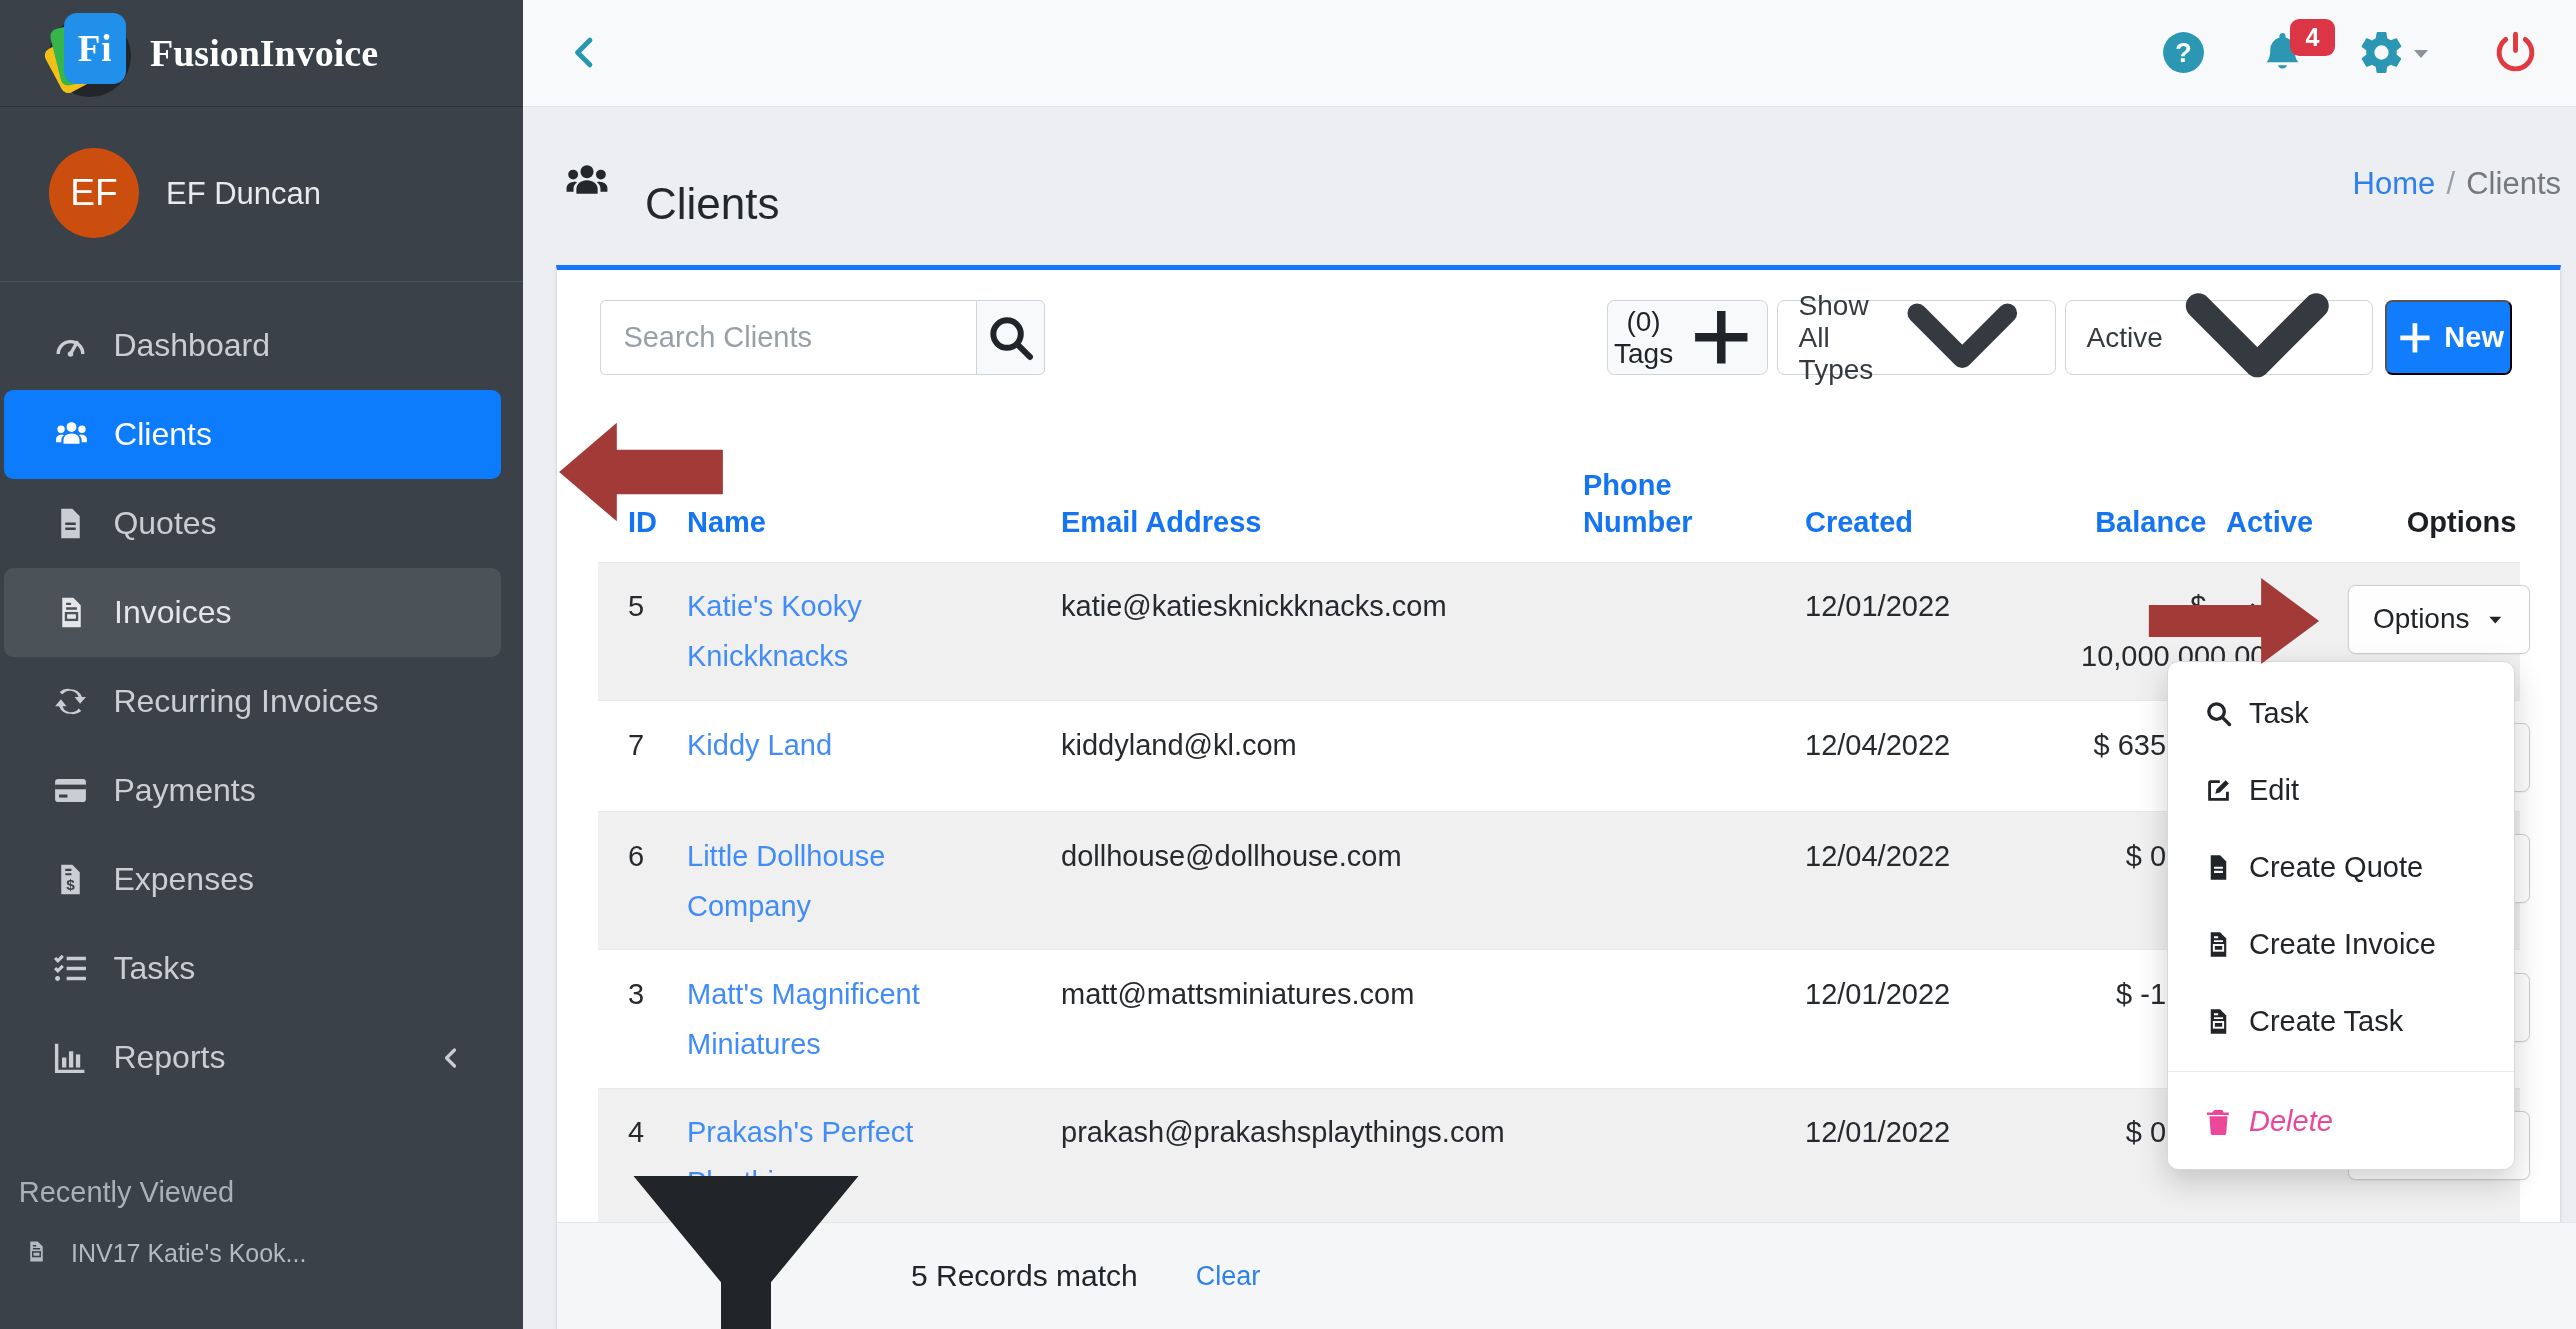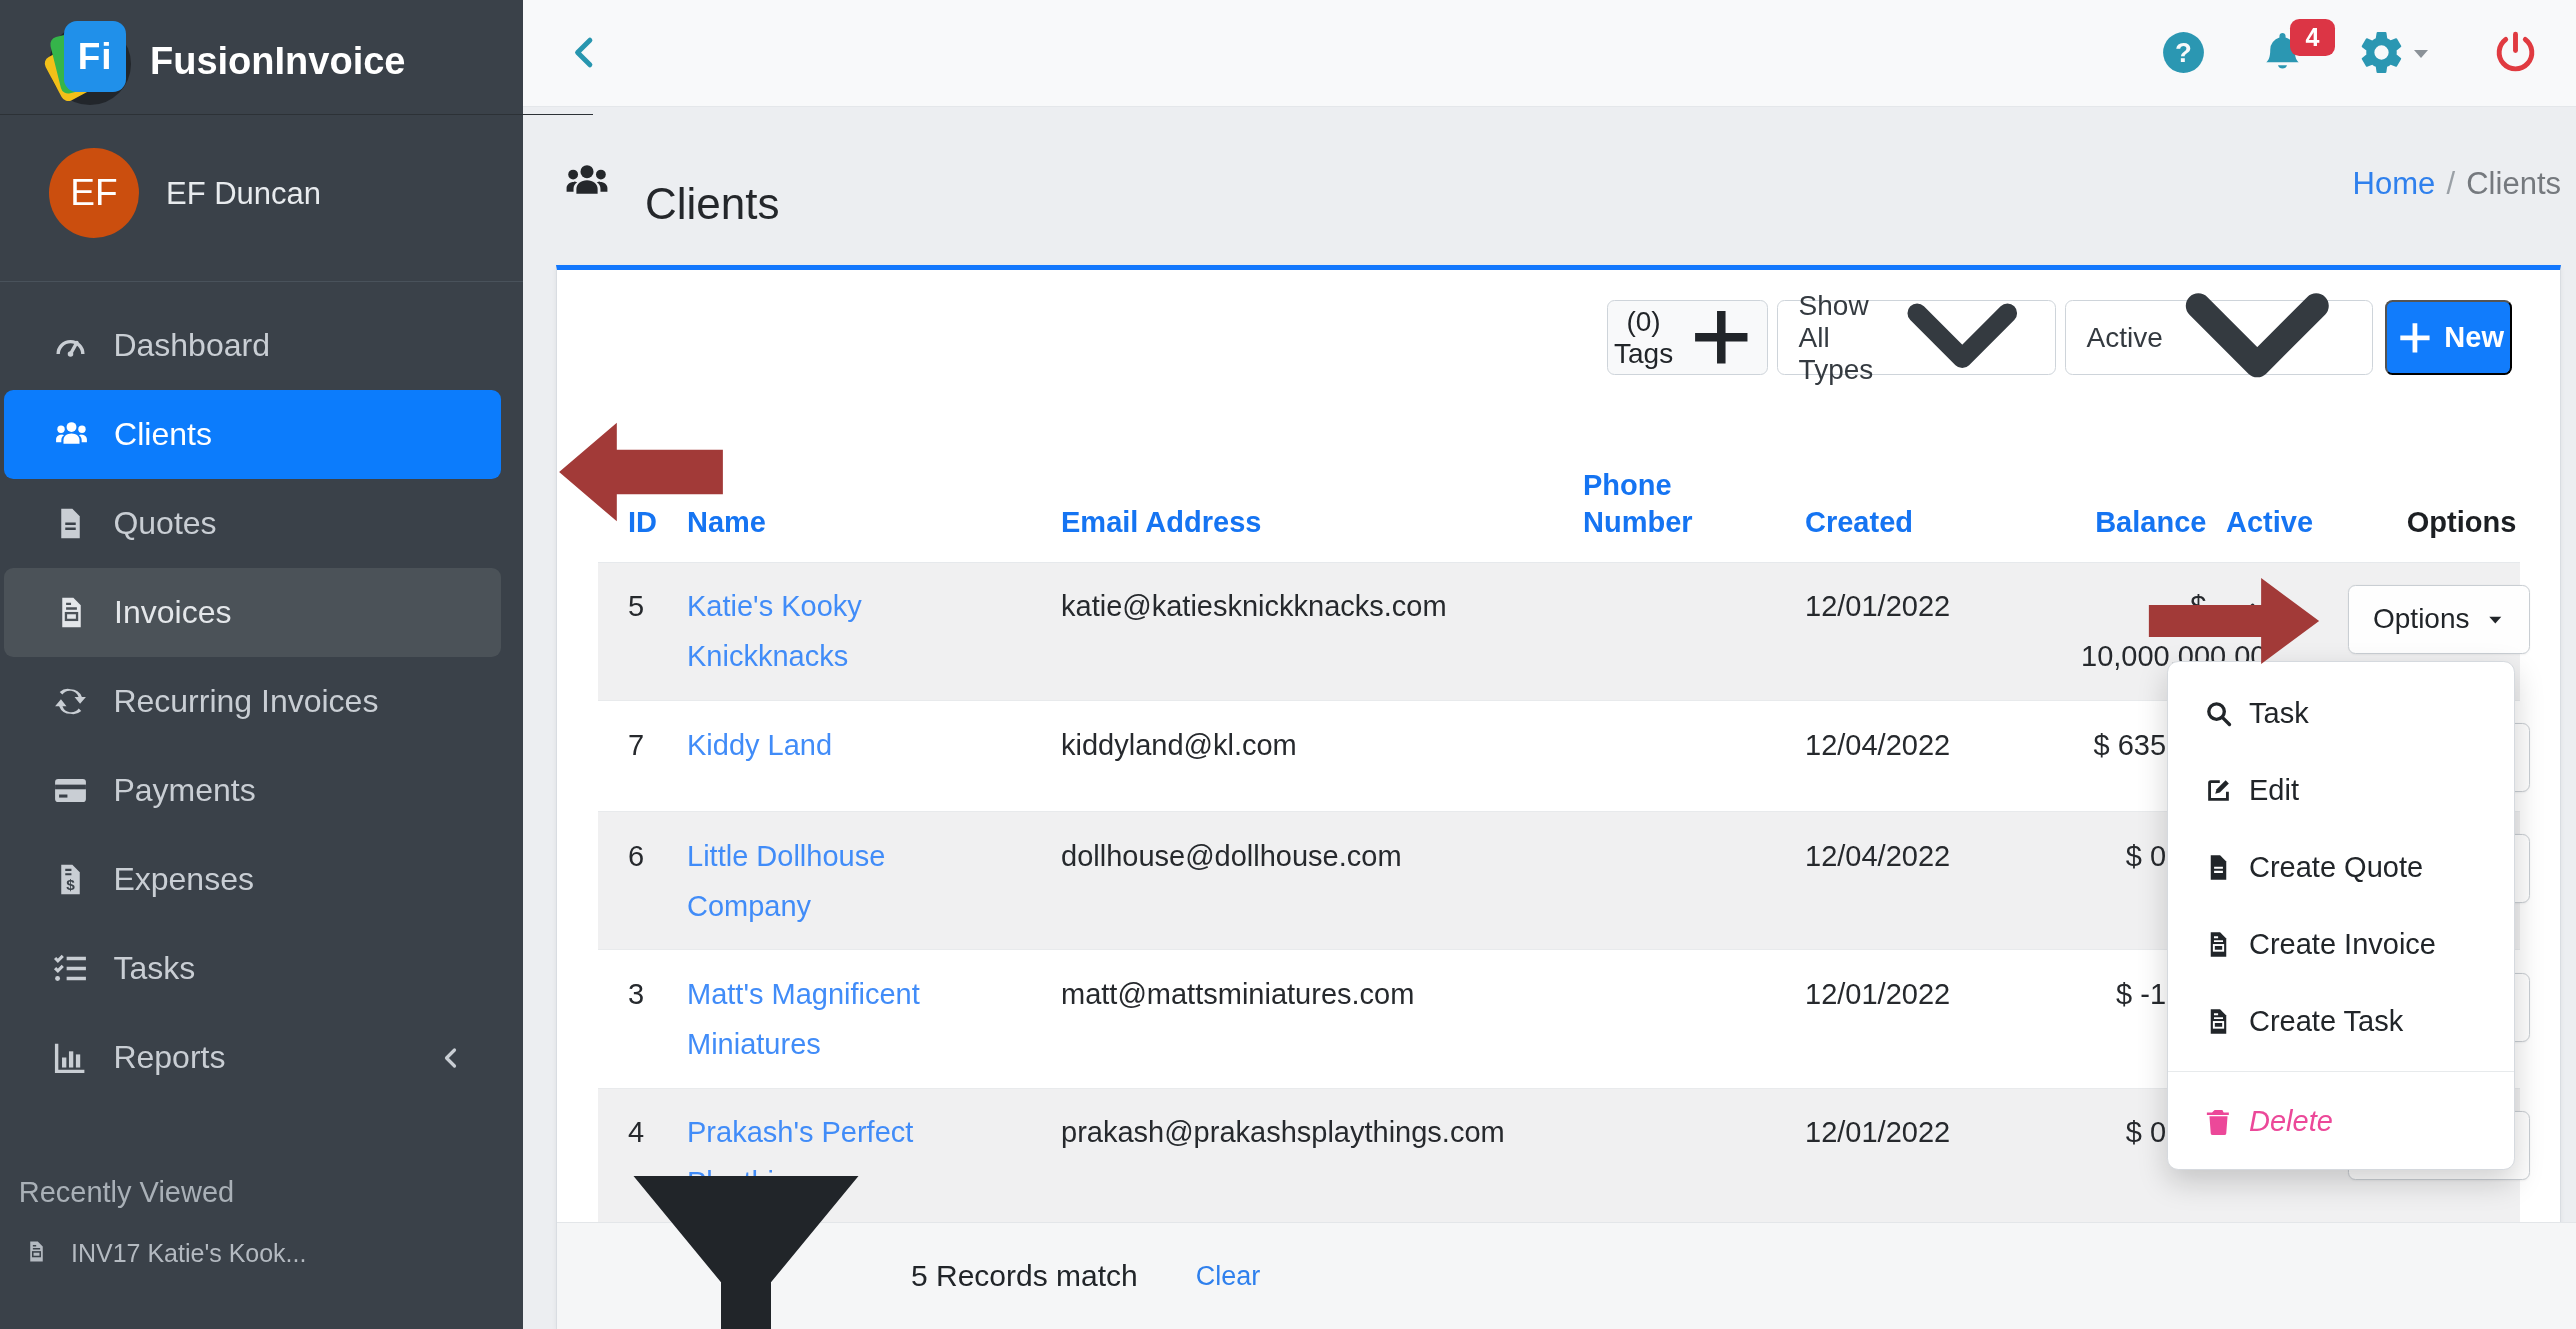--- a/index.html
+++ b/index.html
@@ -5,21 +5,21 @@
   html,body{margin:0;padding:0;}
   #app{position:relative;width:2576px;height:1329px;background:#eceef1;overflow:hidden;
        font-family:"Liberation Sans",sans-serif;color:#24272b;}
   svg{display:block;}
   .cut{stroke:var(--icon-bg,#fff);fill:none;}
   .cutf{fill:var(--icon-bg,#fff);stroke:none;}
   [data-interactable="true"]{cursor:pointer;}
 
   
   .sidebar{position:absolute;left:0;top:0;width:523px;height:1329px;background:#3a4149;--icon-bg:#3a4149;}
-  .brand-row{position:absolute;left:0;top:8px;width:593px;height:106px;border-bottom:1.9px solid #2c3136;}
+  .brand-row{position:absolute;left:0;top:0;width:593px;height:106px;border-bottom:1.9px solid #2c3136;font-family:Liberation Serif, serif;}
   .logo{position:absolute;left:49px;top:11.2px;width:84px;height:84px;}
   .logo .halo{position:absolute;left:0;top:3.7px;width:82px;height:82px;border-radius:50%;background:rgba(18,20,23,.6);}
   .logo .sheet{position:absolute;border-radius:7.5px;}
   .logo .yellow{left:1.9px;top:28px;width:45px;height:49px;background:#f2c019;transform:rotate(-28deg);}
   .logo .green{left:5.6px;top:13px;width:50px;height:58px;background:#35b54a;transform:rotate(-14deg);}
   .logo .blue{left:15px;top:1.9px;width:62px;height:71px;background:#2090ea;border-radius:13px;
               display:flex;align-items:center;justify-content:center;}
   .logo .fi{color:#fff;font-weight:bold;font-size:37px;letter-spacing:0.9px;}
   .brand-name{position:absolute;left:150px;top:0;height:106px;display:flex;align-items:center;
               color:#fff;font-size:38px;font-weight:600;}
@@ -330,20 +330,33 @@
         <path d="M18.4 12.2c2.1 0 3.6 1.3 3.6 3V17h-3.4v-1.3c0-1.5-.7-2.7-1.8-3.2.5-.3 1-.5 1.6-.5z"></path>
       </svg>
     </span>
   <h1 class="page-title" data-interactable="false">Clients</h1>
   <div class="breadcrumb" data-interactable="false">
     <span class="home" data-interactable="true">Home</span><span class="sep" data-interactable="false">/</span><span class="current" data-interactable="false">Clients</span>
   </div>
 
   <section class="panel" data-interactable="false"></section>
 
+  <div class="search-group" data-interactable="false">
+    <input class="search-input" type="text" data-interactable="true" placeholder="Search Clients" style="">
+    <button class="search-btn" data-interactable="true">
+        <span data-interactable="false" class="ic">
+          <svg viewBox="0 0 24 24" fill="currentColor" style="height: 100%; width: 100%;">
+            <g fill="none" stroke="currentColor" stroke-width="2.6">
+              <circle cx="10.5" cy="10.5" r="6"></circle>
+              <path d="M15 15l5.5 5.5" stroke-linecap="round"></path>
+            </g>
+          </svg>
+        </span>
+      </button>
+  </div>
   <button class="tags-btn" data-interactable="true">
     <span data-interactable="false">(0) Tags</span>
     <span class="ic" data-interactable="false">
         <svg viewBox="0 0 24 24" fill="currentColor" style="height: 100%; width: 100%;">
           <path d="M10.7 4h2.6v6.7H20v2.6h-6.7V20h-2.6v-6.7H4v-2.6h6.7z"></path>
         </svg>
       </span>
   </button>
   <div class="selectbox type" data-interactable="true">
     <span data-interactable="false">Show All Types</span>

